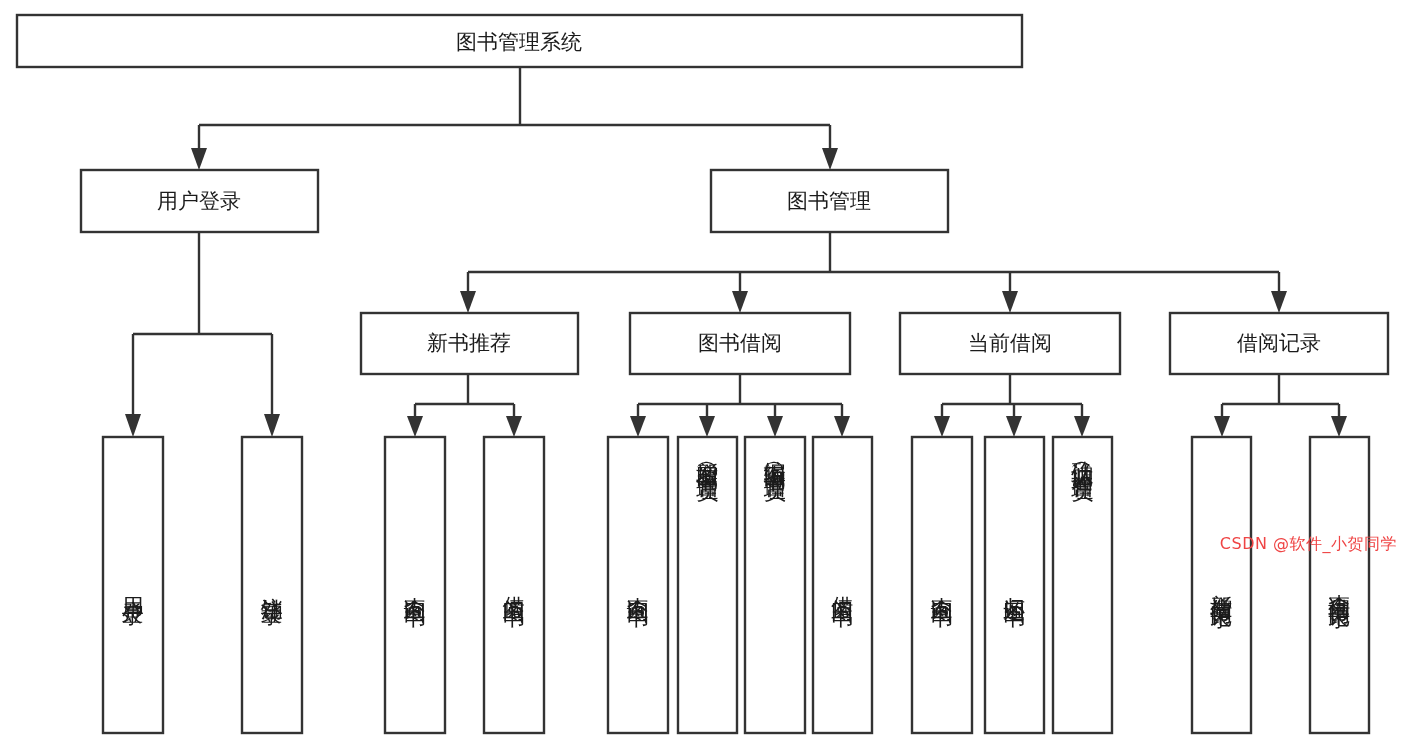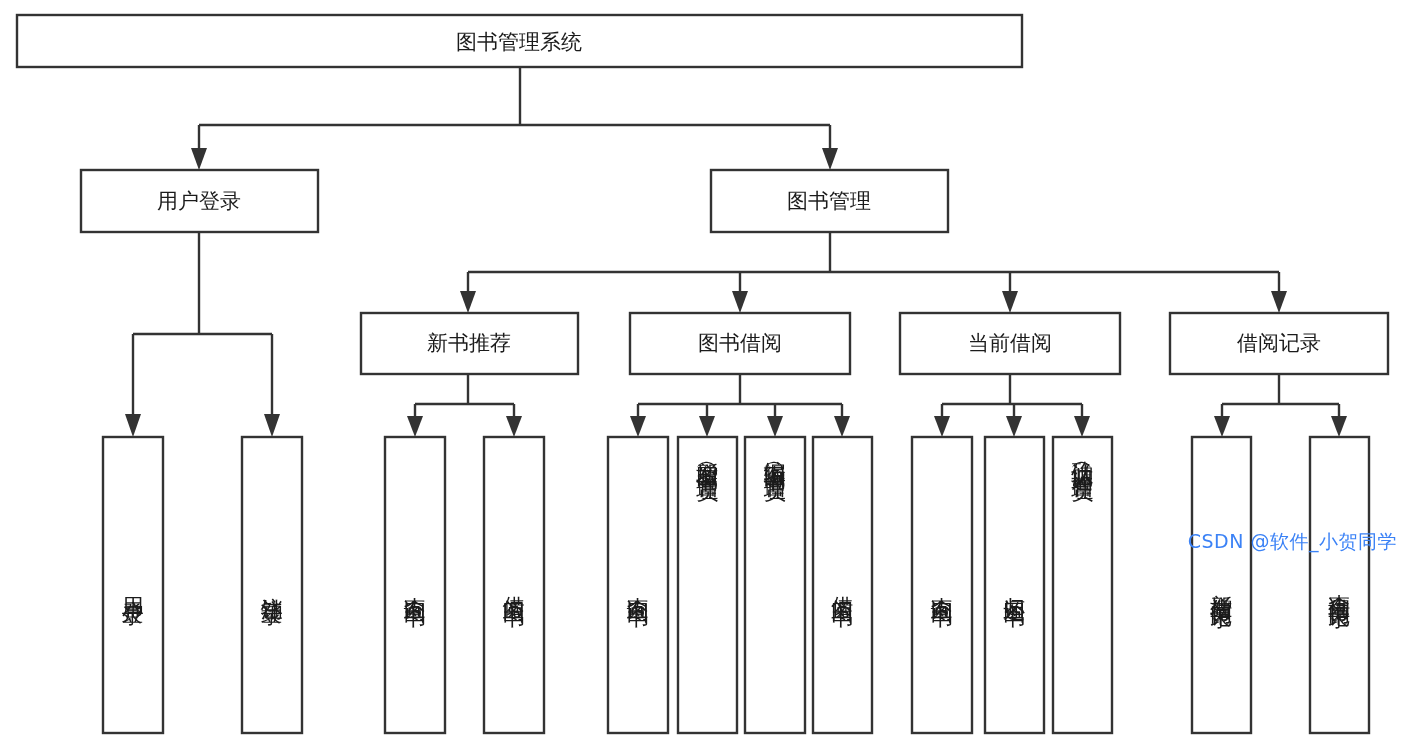--- a/index.html
+++ b/index.html
@@ -44,22 +44,22 @@
   }
   .arrow-head {
     fill: #333333;
     stroke: none;
   }
   .watermark {
     position: absolute;
     right: 8px;
     bottom: 4px;
     font-family: "DejaVu Sans", "Liberation Sans", sans-serif;
-    font-size: 19px;
-    color: #3b82f6;
+    font-size: 16px;
+    color: #ef4444;
     white-space: nowrap;
     letter-spacing: 0.5px;
   }
   .vlabel-holder {
     position: absolute;
     display: flex;
     align-items: flex-start;
     justify-content: center;
     pointer-events: none;
   }

